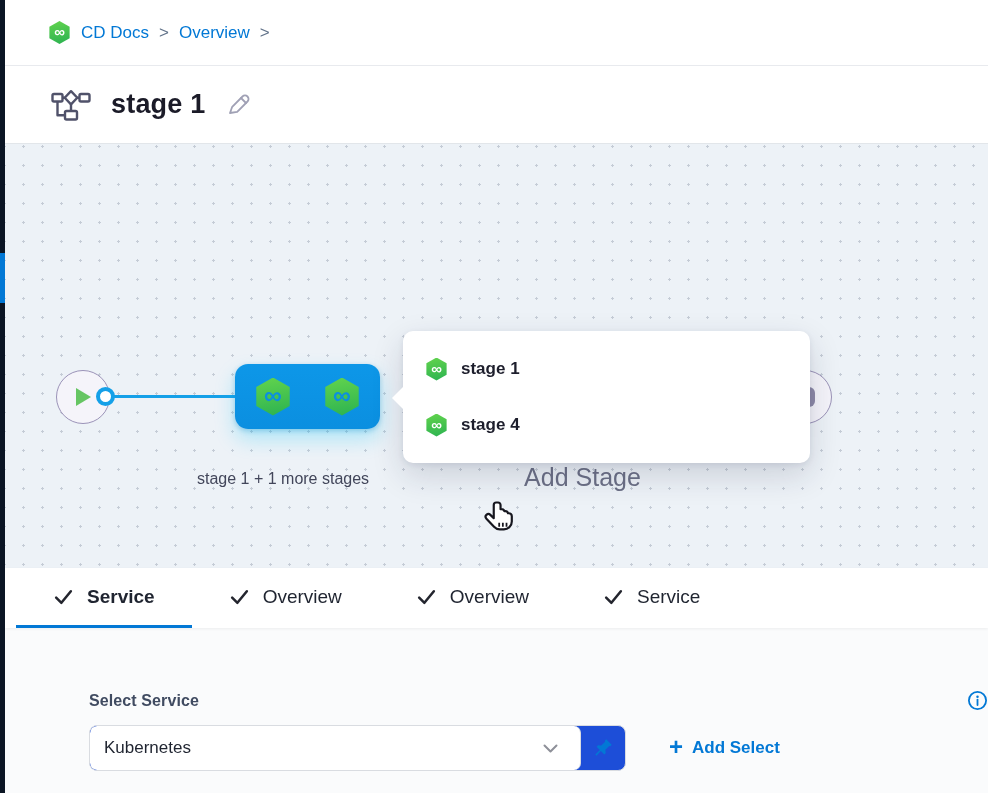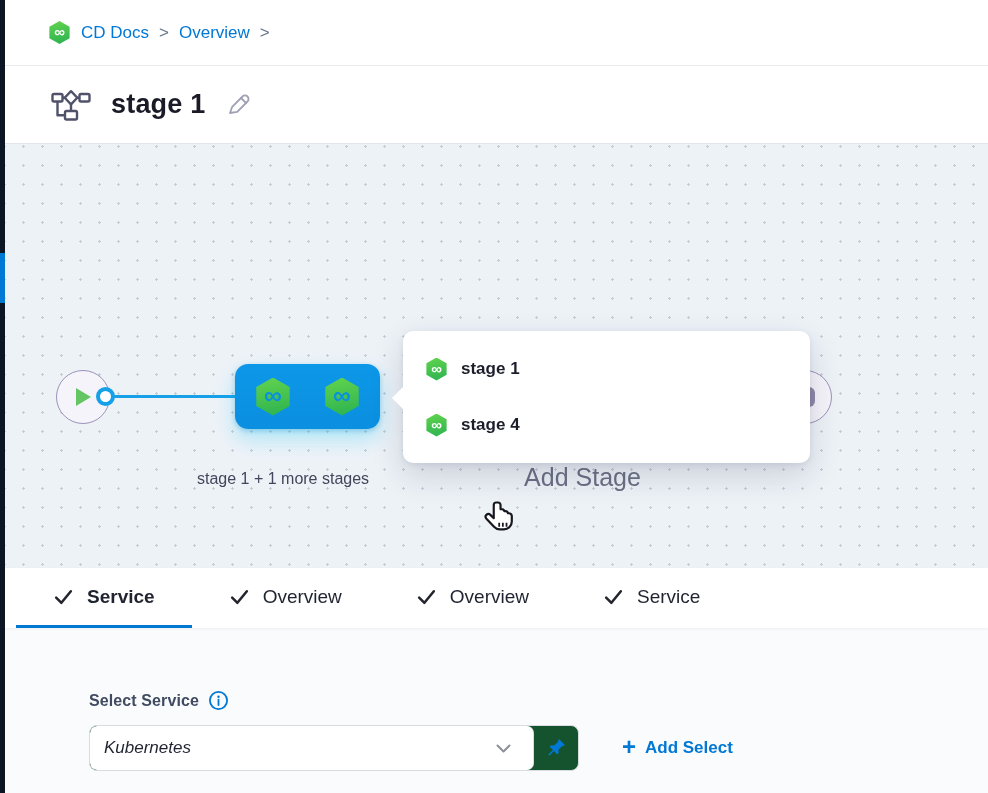--- a/index.html
+++ b/index.html
@@ -84,25 +84,25 @@
 
   
   .tabs{height:60px;flex:0 0 60px;display:flex;align-items:stretch;padding-left:11px;
     background:#fff;box-shadow:0 1px 3px rgba(0,0,0,.06);position:relative;z-index:2;white-space:nowrap;}
   .tab{display:flex;align-items:center;gap:13px;padding:0 37px;border-bottom:3px solid transparent;
     font-size:19px;color:var(--text_dark);font-weight:500;cursor:pointer;}
   .tab.active{border-bottom-color:var(--accent_blue);font-weight:700;}
 
   
   .panel{flex:1;background:#fafbfc;padding:62px 0 0 84px;}
-  .field-label-row{display:flex;align-items:center;gap:9px;margin-bottom:14px;}
+  .field-label-row{display:flex;align-items:center;gap:9px;margin-bottom:14px;justify-content:space-between;}
   .field-label{font-size:16px;font-weight:700;color:#404b61;letter-spacing:.1px;}
   .control-row{display:flex;align-items:center;}
-  .select-group{display:flex;width:490px;height:46px;border:1px solid #d9dce1;border-radius:8px;
-    background:#14532d;overflow:hidden;font-style:italic;}
+  .select-group{display:flex;width:537px;height:46px;border:1px solid #d9dce1;border-radius:8px;
+    background:#1d4ed8;overflow:hidden;}
   .select-box{flex:1;background:#fff;border-right:1px solid #d9dce1;display:flex;align-items:center;
     padding:0 22px 0 14px;cursor:pointer;border-radius:7px;}
   .select-value{flex:1;font-size:17px;color:var(--text_dark);}
   .pin-btn{width:44px;display:flex;align-items:center;justify-content:center;cursor:pointer;}
   .add-service{display:flex;align-items:center;gap:9px;margin-left:43px;color:var(--accent_blue);
     font-size:17px;font-weight:700;cursor:pointer;}
   .plus-glyph{font-size:24px;font-weight:600;line-height:1;margin-top:-2px;}
 </style>
 </head>
 <body>

